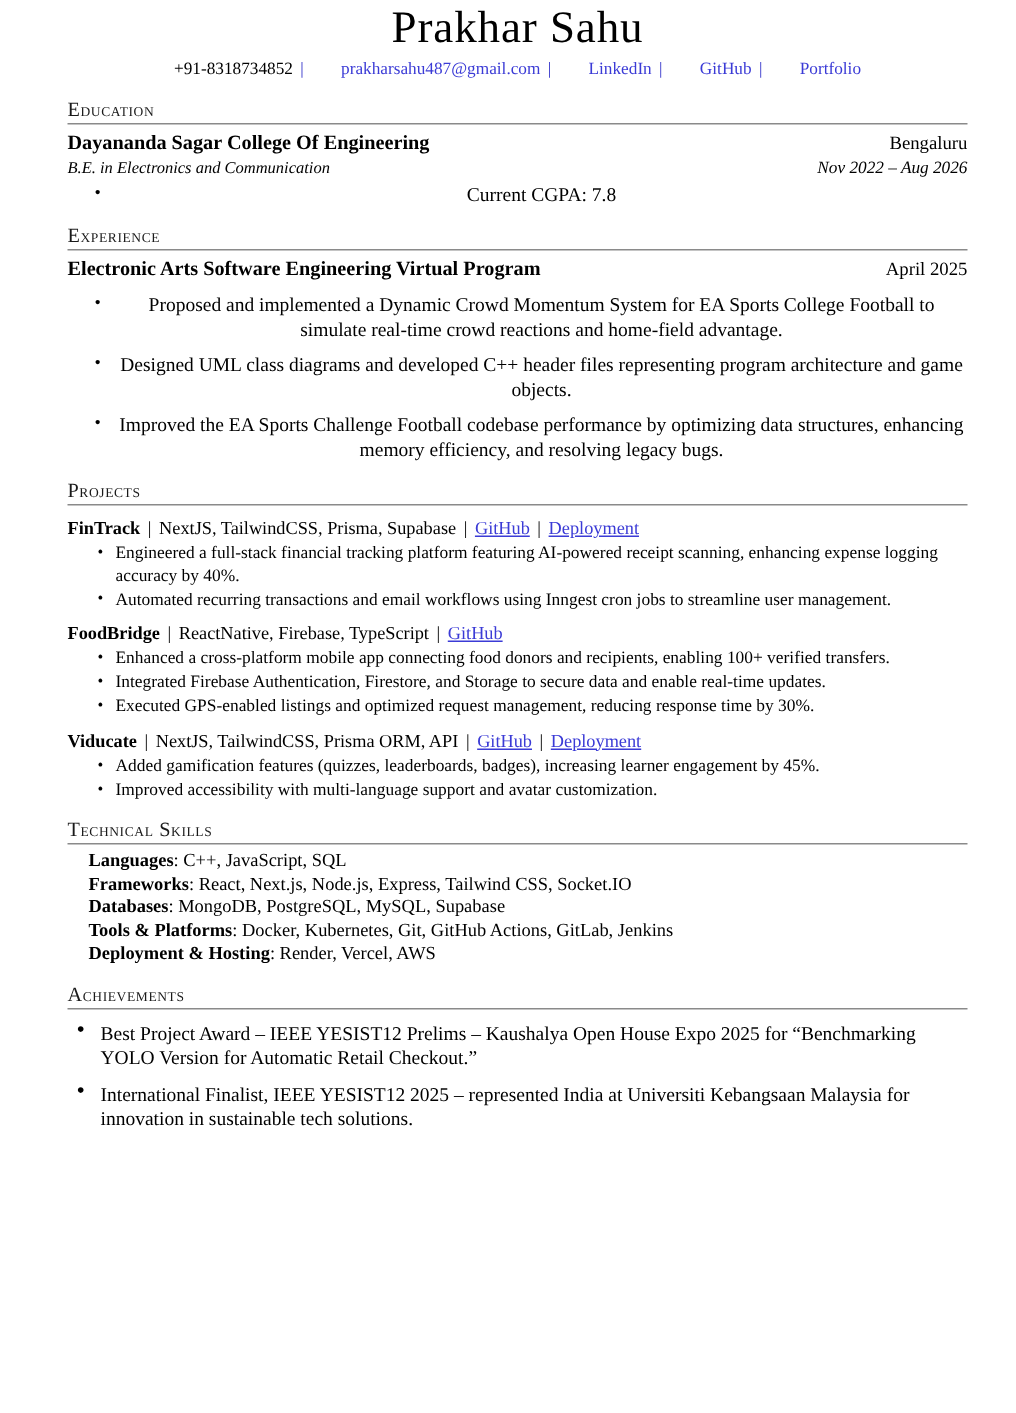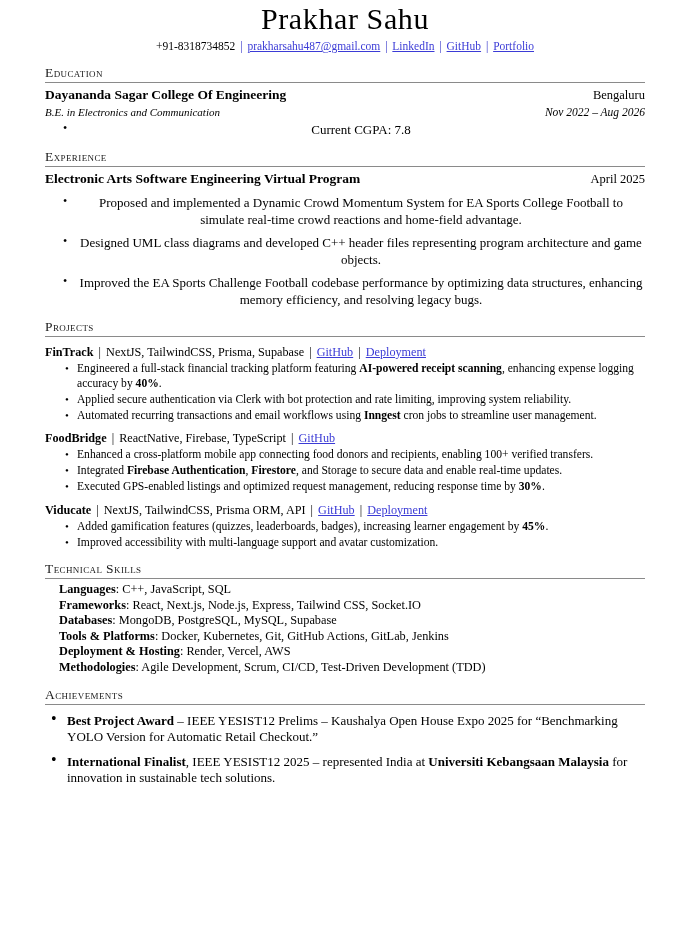--- a/index.html
+++ b/index.html
@@ -34,21 +34,21 @@
   }
   .contact {
     font-size: 11.5px;
     line-height: 15px;
     margin-top: 3px;
     white-space: nowrap;
   }
   .contact .sep { color: #2e2ec9; padding: 0 2px; }
   .contact a, .contact .lnk {
     color: #3b3bd6;
-    text-decoration: underline;
+    margin-left: 20px;
   }
 
   
   .section { margin-top: 11px; }
   .sec-title {
     font-size: 13.5px;
     line-height: 15px;
     font-variant: small-caps;
     letter-spacing: 0.4px;
     color: #1a1a1a;
@@ -127,21 +127,21 @@
     padding-left: 16px;
     margin-top: 8px;
   }
   ul.ach-list > li::before {
     content: "\2022";
     position: absolute;
     left: 0;
     top: -2px;
     font-size: 16px;
   }
-  b { font-weight: bold; }
+  b { font-weight: normal; }
 </style>
 </head>
 <body>
 
 <div class="page">
 
   <div class="header">
     <div class="name">Prakhar Sahu</div>
     <div class="contact">
       <span>+91-8318734852</span>
@@ -191,21 +191,20 @@
   </div>
 
   <div class="section">
     <div class="sec-title">Projects</div>
     <div class="sec-rule"></div>
     <div id="projects-container">
         <div class="proj">
           <div class="proj-head"><span class="pname">FinTrack</span><span class="pbar"> | </span><span>NextJS, TailwindCSS, Prisma, Supabase</span><span class="pbar"> | </span><span class="plink">GitHub</span><span class="pbar"> | </span><span class="plink">Deployment</span></div>
           <ul class="proj-list">
             <li><span>Engineered a full-stack financial tracking platform featuring </span><b>AI-powered receipt scanning</b><span>, enhancing expense logging accuracy by </span><b>40%</b><span>.</span></li>
-            <li><span>Applied secure authentication via Clerk with bot protection and rate limiting, improving system reliability.</span></li>
             <li><span>Automated recurring transactions and email workflows using </span><b>Inngest</b><span> cron jobs to streamline user management.</span></li>
           </ul>
         </div>
         <div class="proj">
           <div class="proj-head"><span class="pname">FoodBridge</span><span class="pbar"> | </span><span>ReactNative, Firebase, TypeScript</span><span class="pbar"> | </span><span class="plink">GitHub</span></div>
           <ul class="proj-list">
             <li><span>Enhanced a cross-platform mobile app connecting food donors and recipients, enabling 100+ verified transfers.</span></li>
             <li><span>Integrated </span><b>Firebase Authentication</b><span>, </span><b>Firestore</b><span>, and Storage to secure data and enable real-time updates.</span></li>
             <li><span>Executed GPS-enabled listings and optimized request management, reducing response time by </span><b>30%</b><span>.</span></li>
           </ul>
@@ -222,21 +221,20 @@
 
   <div class="section">
     <div class="sec-title">Technical Skills</div>
     <div class="sec-rule"></div>
     <div class="skills" id="skills-container">
         <div class="skill-line"><b>Languages</b><span>: C++, JavaScript, SQL</span></div>
         <div class="skill-line"><b>Frameworks</b><span>: React, Next.js, Node.js, Express, Tailwind CSS, Socket.IO</span></div>
         <div class="skill-line"><b>Databases</b><span>: MongoDB, PostgreSQL, MySQL, Supabase</span></div>
         <div class="skill-line"><b>Tools &amp; Platforms</b><span>: Docker, Kubernetes, Git, GitHub Actions, GitLab, Jenkins</span></div>
         <div class="skill-line"><b>Deployment &amp; Hosting</b><span>: Render, Vercel, AWS</span></div>
-        <div class="skill-line"><b>Methodologies</b><span>: Agile Development, Scrum, CI/CD, Test-Driven Development (TDD)</span></div>
       </div>
   </div>
 
   <div class="section">
     <div class="sec-title">Achievements</div>
     <div class="sec-rule"></div>
     <ul class="ach-list" id="achievements-list">
         <li><b>Best Project Award</b><span> – IEEE YESIST12 Prelims – Kaushalya Open House Expo 2025 for “Benchmarking YOLO Version for Automatic Retail Checkout.”</span></li>
         <li><b>International Finalist</b><span>, IEEE YESIST12 2025 – represented India at </span><b>Universiti Kebangsaan Malaysia</b><span> for innovation in sustainable tech solutions.</span></li>
       </ul>

